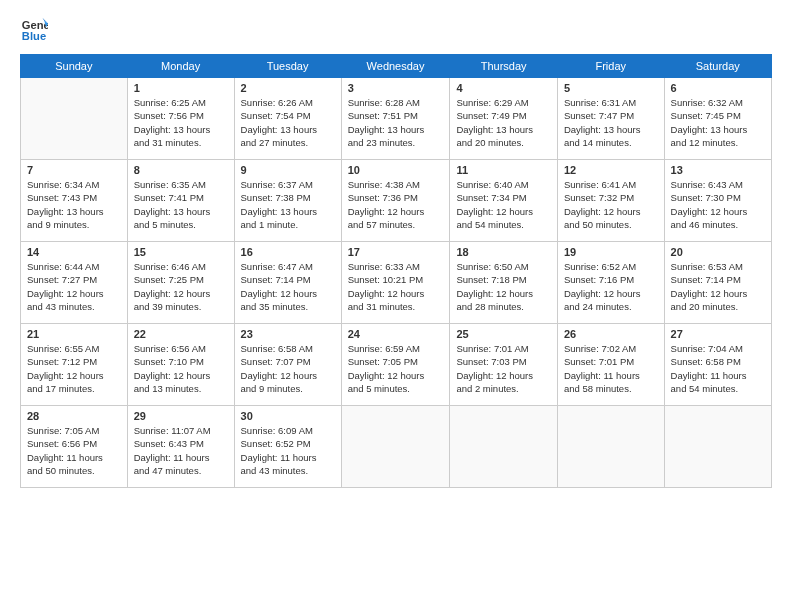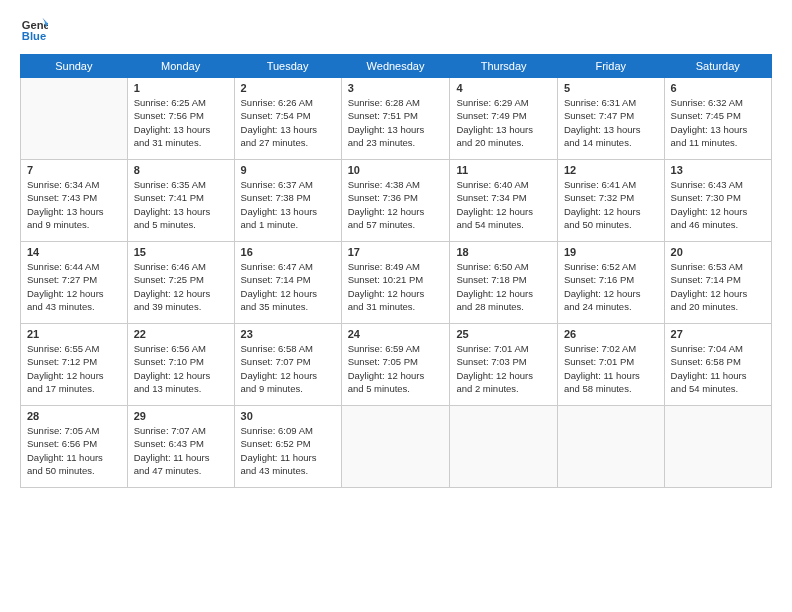--- a/index.html
+++ b/index.html
@@ -153,21 +153,21 @@
             <span class="cell-line">Sunrise: 6:31 AM</span>
             <span class="cell-line">Sunset: 7:47 PM</span>
             <span class="cell-line">Daylight: 13 hours</span>
             <span class="cell-line">and 14 minutes.</span>
           </td>
           <td>
             <span class="day-num">6</span>
             <span class="cell-line">Sunrise: 6:32 AM</span>
             <span class="cell-line">Sunset: 7:45 PM</span>
             <span class="cell-line">Daylight: 13 hours</span>
-            <span class="cell-line">and 11 minutes.</span>
+            <span class="cell-line">and 12 minutes.</span>
           </td>
         </tr>
         <tr>
           <td>
             <span class="day-num">7</span>
             <span class="cell-line">Sunrise: 6:34 AM</span>
             <span class="cell-line">Sunset: 7:43 PM</span>
             <span class="cell-line">Daylight: 13 hours</span>
             <span class="cell-line">and 9 minutes.</span>
           </td>
@@ -231,21 +231,21 @@
           </td>
           <td>
             <span class="day-num">16</span>
             <span class="cell-line">Sunrise: 6:47 AM</span>
             <span class="cell-line">Sunset: 7:14 PM</span>
             <span class="cell-line">Daylight: 12 hours</span>
             <span class="cell-line">and 35 minutes.</span>
           </td>
           <td>
             <span class="day-num">17</span>
-            <span class="cell-line">Sunrise: 8:49 AM</span>
+            <span class="cell-line">Sunrise: 6:33 AM</span>
             <span class="cell-line">Sunset: 10:21 PM</span>
             <span class="cell-line">Daylight: 12 hours</span>
             <span class="cell-line">and 31 minutes.</span>
           </td>
           <td>
             <span class="day-num">18</span>
             <span class="cell-line">Sunrise: 6:50 AM</span>
             <span class="cell-line">Sunset: 7:18 PM</span>
             <span class="cell-line">Daylight: 12 hours</span>
             <span class="cell-line">and 28 minutes.</span>
@@ -319,21 +319,21 @@
         <tr>
           <td>
             <span class="day-num">28</span>
             <span class="cell-line">Sunrise: 7:05 AM</span>
             <span class="cell-line">Sunset: 6:56 PM</span>
             <span class="cell-line">Daylight: 11 hours</span>
             <span class="cell-line">and 50 minutes.</span>
           </td>
           <td>
             <span class="day-num">29</span>
-            <span class="cell-line">Sunrise: 7:07 AM</span>
+            <span class="cell-line">Sunrise: 11:07 AM</span>
             <span class="cell-line">Sunset: 6:43 PM</span>
             <span class="cell-line">Daylight: 11 hours</span>
             <span class="cell-line">and 47 minutes.</span>
           </td>
           <td>
             <span class="day-num">30</span>
             <span class="cell-line">Sunrise: 6:09 AM</span>
             <span class="cell-line">Sunset: 6:52 PM</span>
             <span class="cell-line">Daylight: 11 hours</span>
             <span class="cell-line">and 43 minutes.</span>

